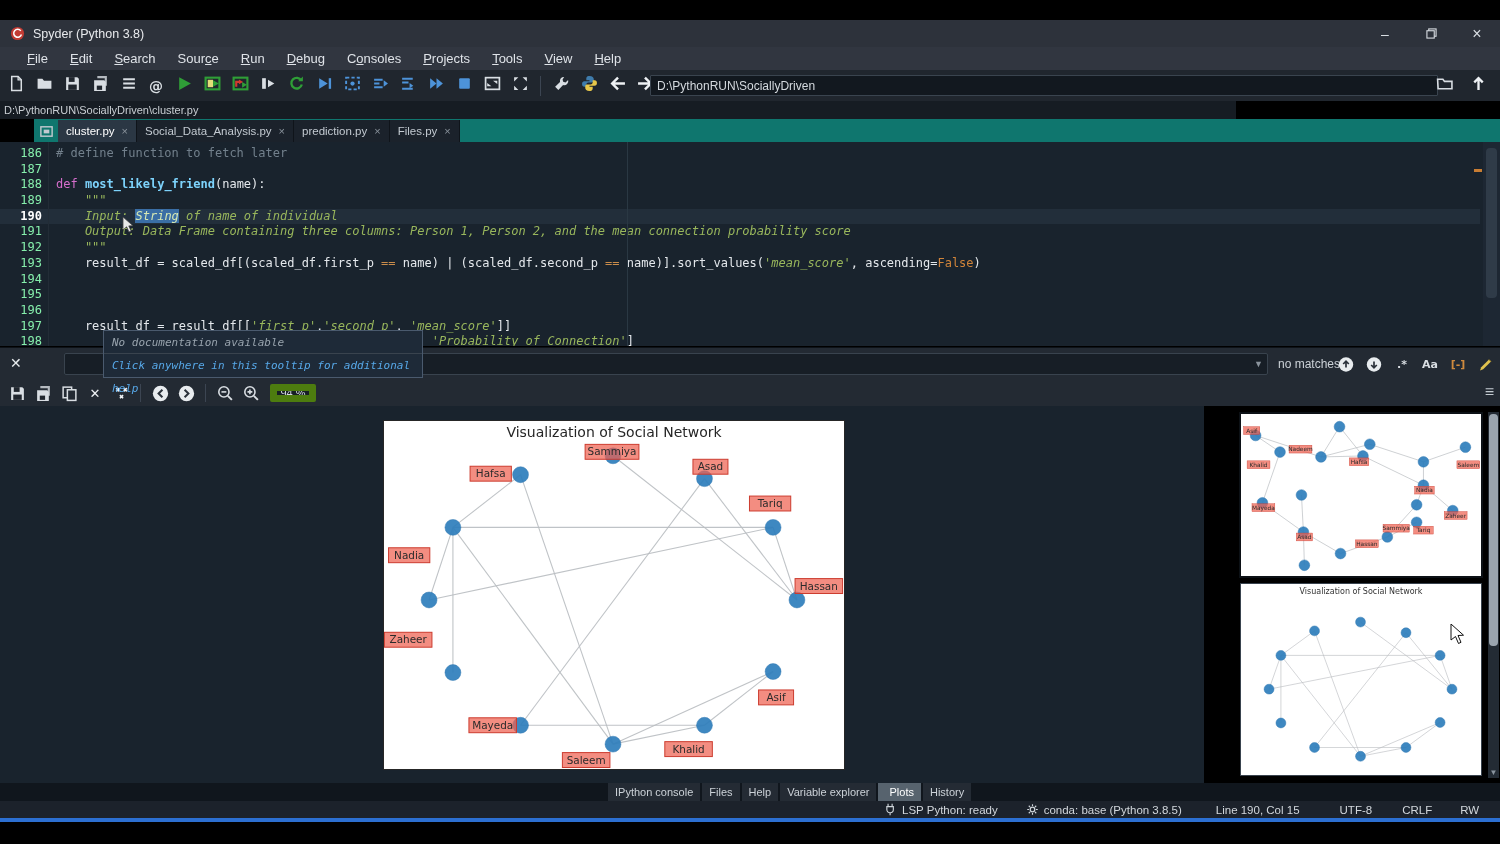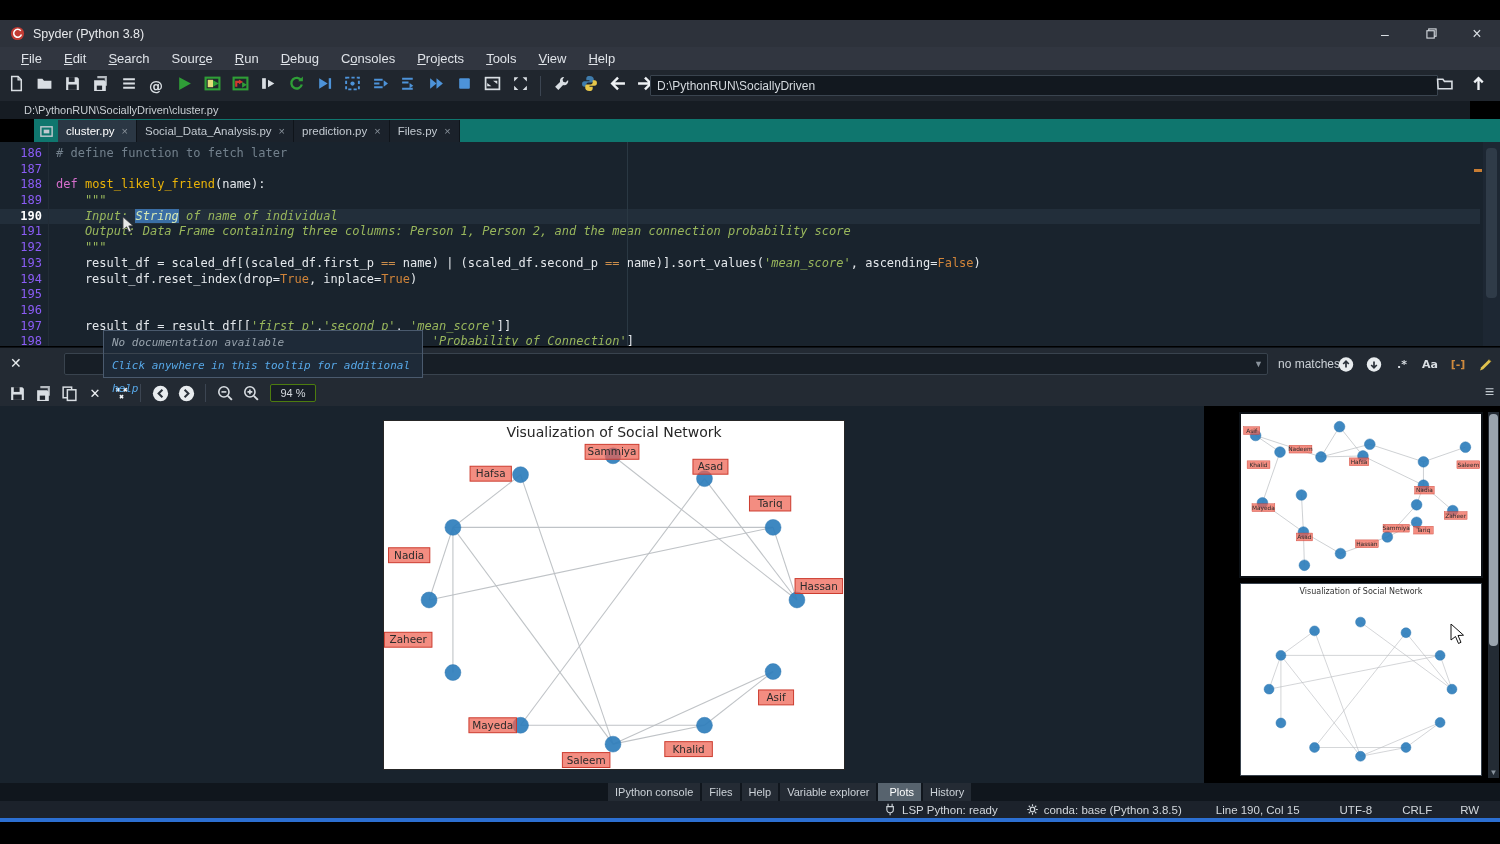--- a/index.html
+++ b/index.html
@@ -7,56 +7,56 @@
   .screen{position:relative;width:1500px;height:844px;background:#000;overflow:hidden;
           font-family:"Liberation Sans",sans-serif;}
   
   .titlebar{position:absolute;left:0;top:20px;width:1500px;height:27px;background:#2d323b;
             display:flex;align-items:center;color:#e8eaed;font-size:12.5px;}
   .applogo{margin:0 8px 0 10px;display:flex;}
   .winbtns{position:absolute;right:0;top:0;height:27px;display:flex;align-items:center;}
   .winbtn{width:46px;height:27px;display:flex;align-items:center;justify-content:center;color:#d8dde2;font-size:14px;}
   
   .menubar{position:absolute;left:0;top:47px;width:1500px;height:23px;background:#313640;
-           display:flex;align-items:center;padding-left:10px;}
+           display:flex;align-items:center;padding-left:16px;}
   .mitem{padding:0 11px;color:#dfe3e8;font-size:13px;line-height:23px;}
   .mitem u{text-decoration:underline;}
   
   .toolbar{position:absolute;left:0;top:70px;width:1500px;height:31px;background:#20262e;
            display:flex;align-items:center;padding-left:4px;}
   .tbicon{width:24px;height:24px;margin-right:4px;display:flex;align-items:center;justify-content:center;flex:0 0 auto;}
   .tbsep{width:1px;height:20px;background:#3c4552;margin:0 8px 0 4px;flex:0 0 auto;}
   .at{color:#d9dee3;font:700 14px "DejaVu Sans",sans-serif;}
   .dirinput{position:absolute;left:650px;top:5px;width:788px;height:21px;background:#12181f;
             border:1px solid #3a444f;color:#d4d9de;font-size:12px;padding:0 6px;border-radius:1px;}
   .dir-right{position:absolute;right:0;top:0;height:31px;display:flex;align-items:center;}
   
-  .pathbar{position:absolute;left:0;top:101px;width:1470px;height:18px;background:#161c23;
-           color:#c9ced3;font-size:11px;line-height:18px;padding-left:24px;}
+  .pathbar{position:absolute;left:0;top:101px;width:1236px;height:18px;background:#161c23;
+           color:#c9ced3;font-size:11px;line-height:18px;padding-left:4px;}
   
   .tabbar{position:absolute;left:0;top:119px;width:1500px;height:23px;background:#0f766e;display:flex;align-items:flex-end;margin-left:34px;}
   .tabbrowse{width:24px;height:22px;display:flex;align-items:center;justify-content:center;}
   .etab{height:22px;line-height:22px;padding:0 8px;font-size:11.5px;color:#c3cad1;background:#1b222b;
         border-right:1px solid #0f141a;display:flex;align-items:center;}
   .etab.active{background:#2b3744;color:#fff;}
   .tabx{margin-left:7px;color:#8a939c;font-size:11px;}
   .hamb{position:absolute;right:6px;top:2px;color:#c3cad1;font-size:16px;}
   
   .editor{position:absolute;left:0;top:142px;width:1500px;height:204px;background:#19232d;overflow:hidden;
           font-family:"DejaVu Sans Mono",monospace;font-size:12px;}
   .codewrap{position:absolute;left:0;top:4px;width:1480px;}
   .ln{position:relative;height:15.7px;line-height:15.7px;white-space:pre;}
   .ln.current{background:#222e3a;}
-  .lnum{position:absolute;left:0;top:0;width:42px;text-align:right;color:#8b5cf6;}
+  .lnum{position:absolute;left:0;top:0;width:42px;text-align:right;color:#86efac;}
   .ln.current .lnum{color:#fff;font-weight:bold;}
   .lcode{position:absolute;left:56px;top:0;}
   .c-cmt{color:#72808c;}
   .c-str{color:#99b75c;font-style:italic;}
   .c-kw{color:#d66ecc;}
-  .c-fn{color:#eab308;font-weight:normal;}
+  .c-fn{color:#7dd3fc;font-weight:bold;}
   .c-pl{color:#e4e8ec;}
   .c-bool{color:#d0843a;}
   .c-op{color:#c98c4b;}
   .c-sel{background:#3a6ea5;color:#d6e8b4;font-style:italic;}
   .gutline{position:absolute;left:48px;top:0;bottom:0;width:1px;background:#222c36;}
   .colguide{position:absolute;left:627px;top:0;bottom:0;width:1px;background:#2a3843;}
   .escroll{position:absolute;right:0;top:0;width:17px;height:204px;background:#1d2733;}
   .escroll .thumb{position:absolute;left:3px;top:6px;width:11px;height:150px;background:#2f3b48;border-radius:4px;}
   .omark{position:absolute;right:18px;top:27px;width:8px;height:3px;background:#c87d33;}
   
@@ -74,21 +74,21 @@
   .tooltip{position:absolute;left:103px;top:330px;width:320px;height:48px;background:#1e2a38;
            border:1px solid #4a5a6e;z-index:60;font-family:"DejaVu Sans Mono",monospace;font-size:11px;font-style:italic;}
   .ttrow1{height:23px;line-height:23px;padding-left:8px;color:#98a3ad;border-bottom:1px solid #39434e;}
   .ttrow2{height:23px;line-height:23px;padding-left:8px;color:#57a8e8;}
   
   .plotbar{position:absolute;left:0;top:380px;width:1500px;height:26px;background:#232a33;
            display:flex;align-items:center;padding-left:4px;}
   .pbicon{width:26px;height:20px;display:flex;align-items:center;justify-content:center;color:#e8ecef;
           font:700 13px "DejaVu Sans",sans-serif;flex:0 0 auto;}
   .pbsep{width:1px;height:18px;background:#3c4552;margin:0 6px;flex:0 0 auto;}
-  .zoombox{width:46px;height:18px;background:#171e26;border:1px solid #4d7c0f;color:#d4d9de;
+  .zoombox{width:46px;height:18px;background:#171e26;border:7px solid #4d7c0f;color:#d4d9de;
            font-size:11px;text-align:center;margin-left:6px;border-radius:2px;}
   
   .plotsarea{position:absolute;left:0;top:406px;width:1204px;height:377px;background:#19232d;}
   .figure{position:absolute;left:383px;top:14px;width:462px;height:350px;background:#fff;border:1px solid #262626;}
   .figtitle{position:absolute;left:0;top:3px;width:100%;text-align:center;color:#262626;
             font:14px "DejaVu Sans",sans-serif;}
   .thumb{position:absolute;background:#fff;}
   .t1{left:1239px;top:6px;width:244px;height:166px;border:2px solid #0c1116;}
   .t2{left:1240px;top:177px;width:242px;height:193px;border:1px solid #39434e;}
   .t2title{width:100%;text-align:center;color:#333;font:8px "DejaVu Sans",sans-serif;margin-top:3px;}
@@ -330,21 +330,21 @@
   <div class="editor">
     <div class="codewrap" id="code">
         <div class="ln"><span class="lnum">186</span><span class="lcode"><span class="c-cmt"># define function to fetch later</span></span></div>
         <div class="ln"><span class="lnum">187</span><span class="lcode"></span></div>
         <div class="ln"><span class="lnum">188</span><span class="lcode"><span class="c-kw">def </span><span class="c-fn">most_likely_friend</span><span class="c-pl">(name):</span></span></div>
         <div class="ln"><span class="lnum">189</span><span class="lcode"><span class="c-str">    """</span></span></div>
         <div class="ln current"><span class="lnum">190</span><span class="lcode"><span class="c-str">    Input: </span><span class="c-sel">String</span><span class="c-str"> of name of individual</span></span></div>
         <div class="ln"><span class="lnum">191</span><span class="lcode"><span class="c-str">    Output: Data Frame containing three columns: Person 1, Person 2, and the mean connection probability score</span></span></div>
         <div class="ln"><span class="lnum">192</span><span class="lcode"><span class="c-str">    """</span></span></div>
         <div class="ln"><span class="lnum">193</span><span class="lcode"><span class="c-pl">    result_df = scaled_df[(scaled_df.first_p </span><span class="c-op">==</span><span class="c-pl"> name) | (scaled_df.second_p </span><span class="c-op">==</span><span class="c-pl"> name)].sort_values(</span><span class="c-str">'mean_score'</span><span class="c-pl">, ascending=</span><span class="c-bool">False</span><span class="c-pl">)</span></span></div>
-        <div class="ln"><span class="lnum">194</span><span class="lcode"><span class="c-pl">    result_df.reset_index(drop=</span><span class="c-bool">True</span><span class="c-pl">, inplace=</span><span class="c-bool">True</span><span class="c-pl">)</span></span></div>
+        <div class="ln"><span class="lnum">194</span></div>
         <div class="ln"><span class="lnum">195</span><span class="lcode"></span></div>
         <div class="ln"><span class="lnum">196</span><span class="lcode"></span></div>
         <div class="ln"><span class="lnum">197</span><span class="lcode"><span class="c-pl">    result_df = result_df[[</span><span class="c-str">'first_p'</span><span class="c-pl">,</span><span class="c-str">'second_p'</span><span class="c-pl">, </span><span class="c-str">'mean_score'</span><span class="c-pl">]]</span></span></div>
         <div class="ln"><span class="lnum">198</span><span class="lcode"><span class="c-pl">                                                    </span><span class="c-str">'Probability of Connection'</span><span class="c-pl">]</span></span></div>
       </div>
     <div class="gutline"></div>
     <div class="colguide"></div>
     <div class="escroll">
         <div class="thumb"></div>
       </div>

